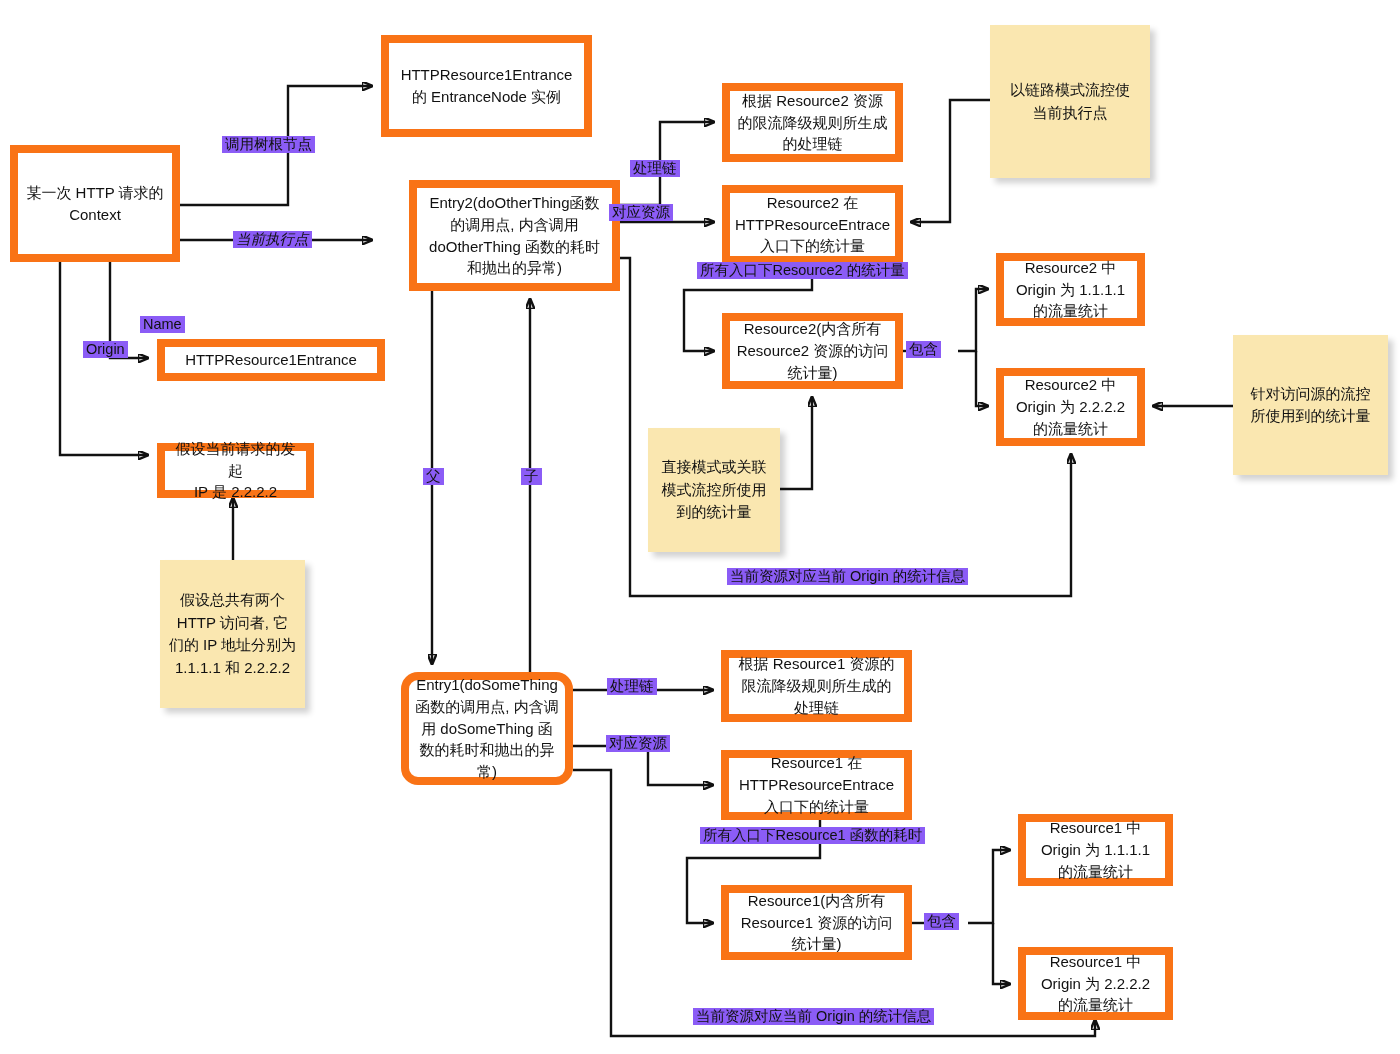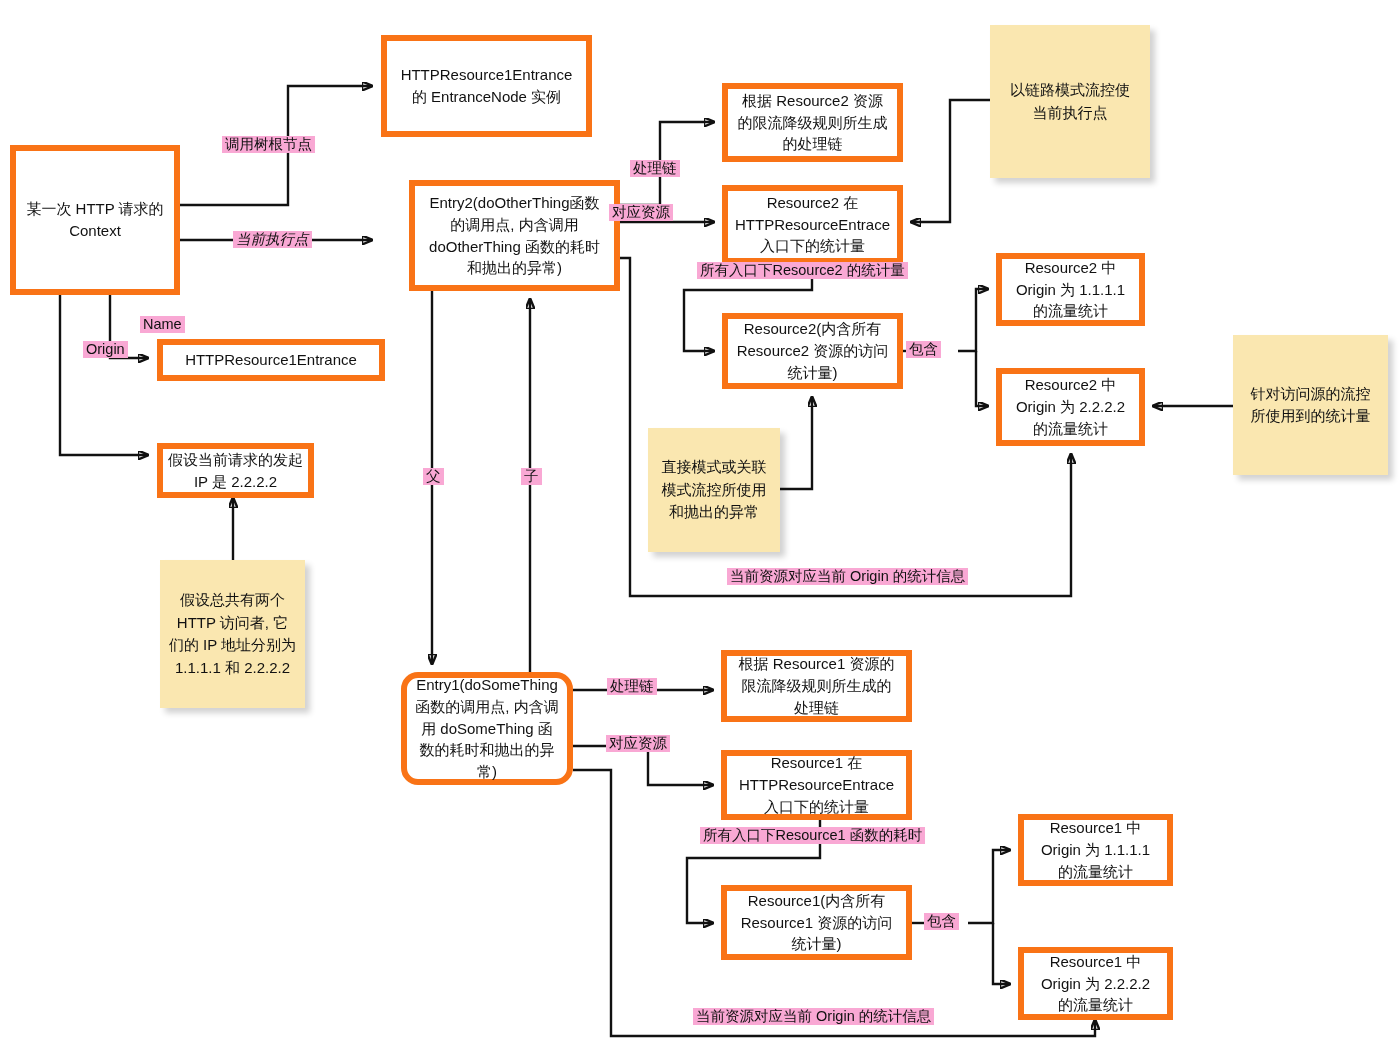--- a/index.html
+++ b/index.html
@@ -6,21 +6,21 @@
   #canvas{
     position:relative;
     width:1400px;height:1054px;
     background:#ffffff;
     font-family:"Liberation Sans","DejaVu Sans",sans-serif;
     overflow:hidden;
   }
   .box{
     position:absolute;
     box-sizing:border-box;
-    border:6px solid #f97316;
+    border:8px solid #f97316;
     background:#ffffff;
     display:flex;
     align-items:center;
     justify-content:center;
     text-align:center;
     color:#111111;
     font-size:15px;
     line-height:1.45;
     padding:2px 5px;
     white-space:pre-line;
@@ -38,21 +38,21 @@
     color:#111111;
     font-size:15px;
     line-height:1.5;
     padding:4px 8px;
     white-space:pre-line;
     box-shadow:5px 5px 6px rgba(0,0,0,0.18);
     z-index:3;
   }
   .elabel{
     position:absolute;
-    background:#f9a8d4;
+    background:#8b5cf6;
     color:#111111;
     font-size:14.5px;
     line-height:1.2;
     padding:0 3px;
     white-space:nowrap;
     z-index:4;
   }
   svg.wires{
     position:absolute;
     left:0;top:0;
@@ -116,21 +116,21 @@
 
     <path d="M820,820 L820,858 L687,858 L687,923 L713,923" marker-end="url(#ah)"></path>
 
     <path d="M912,923 L930,923"></path>
     <path d="M968,923 L993,923 L993,850 L1010,850" marker-end="url(#ah)"></path>
     <path d="M993,923 L993,984 L1010,984" marker-end="url(#ah)"></path>
 
     <path d="M573,770 L611,770 L611,1036 L1095,1036 L1095,1020" marker-end="url(#ah)"></path>
   </svg>
 
-  <div class="box" style="left:10px;top:145px;width:170px;height:150px;">某一次 HTTP 请求的
+  <div class="box" style="left:10px;top:145px;width:170px;height:117px;">某一次 HTTP 请求的
 Context</div>
 
   <div class="box" style="left:381px;top:35px;width:211px;height:102px;">HTTPResource1Entrance
 的 EntranceNode 实例</div>
 
   <div class="box" style="left:381px;top:180px;width:211px;height:111px;margin-left:28px;">Entry2(doOtherThing函数
 的调用点, 内含调用
 doOtherThing 函数的耗时
 和抛出的异常)</div>
 
@@ -186,21 +186,21 @@
 的流量统计</div>
 
   <div class="note" style="left:990px;top:25px;width:160px;height:153px;">以链路模式流控使
 当前执行点</div>
 
   <div class="note" style="left:1233px;top:335px;width:155px;height:140px;">针对访问源的流控
 所使用到的统计量</div>
 
   <div class="note" style="left:648px;top:428px;width:132px;height:124px;">直接模式或关联
 模式流控所使用
-和抛出的异常</div>
+到的统计量</div>
 
   <div class="note" style="left:160px;top:560px;width:145px;height:148px;">假设总共有两个
 HTTP 访问者, 它
 们的 IP 地址分别为
 1.1.1.1 和 2.2.2.2</div>
 
   <div class="elabel" style="left:222px;top:136px;">调用树根节点</div>
 
   <div class="elabel" style="left:233px;top:231px;font-style:italic;">当前执行点</div>
 

